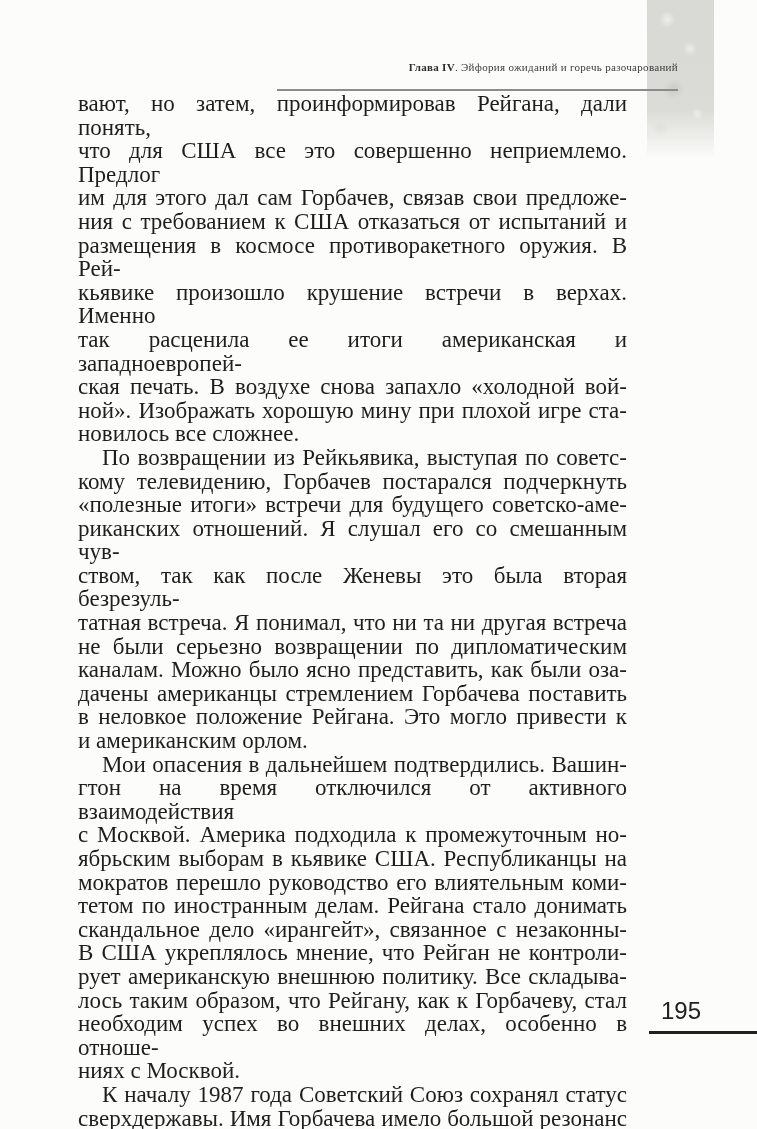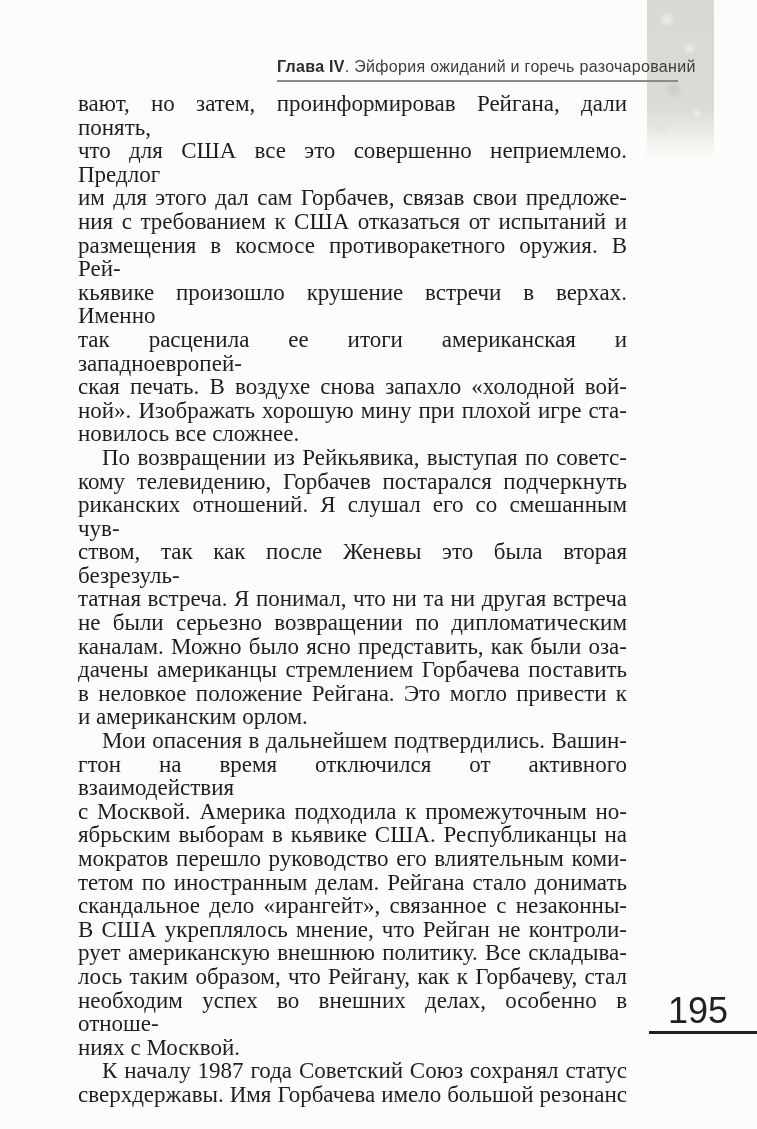--- a/index.html
+++ b/index.html
@@ -18,40 +18,40 @@
       radial-gradient(circle  9px at 75% 70%, rgba(255,255,255,.45), rgba(255,255,255,0) 70%),
       radial-gradient(circle 11px at 20% 80%, rgba(188,188,184,.40), rgba(188,188,184,0) 75%),
       linear-gradient(var(--strip,#d8d8d4), #dcdcd8);
     -webkit-mask-image:linear-gradient(to bottom,#000 68%,transparent 98%);
             mask-image:linear-gradient(to bottom,#000 68%,transparent 98%);
   }
   
   .running-header{
     position:absolute;left:277px;top:58px;width:401px;
     text-align:right;white-space:nowrap;
-    font-family:Liberation Sans, sans-serif;
-    font-size:16px;line-height:18px;letter-spacing:.3px;
+    font-family:Liberation Serif, serif;
+    font-size:11px;line-height:18px;letter-spacing:.3px;
     color:var(--header-text,#3c3c3c);
-    padding-bottom:4px;border-bottom:2px solid var(--header-rule,#8b8b8b);
+    padding-bottom:13px;border-bottom:2px solid var(--header-rule,#8b8b8b);
   }
   .running-header .ch{font-weight:700;color:#2d2d2d}
   
   .body-text{
     position:absolute;left:78px;top:92px;width:549px;
     font-size:23px;line-height:23.6px;color:var(--text,#1e1e1e);
   }
   .line{text-align:justify;text-align-last:justify}
   .line.flush{text-align-last:left}
   .line.indent{text-indent:24px}
   
   .pagenum{
     position:absolute;left:650px;top:991px;width:62px;
     font-family:"Liberation Sans","DejaVu Sans",sans-serif;
-    font-size:36px;line-height:40px;font-weight:400;
-    color:var(--folio,#212121);margin-left:18px;
+    font-size:24px;line-height:40px;font-weight:400;
+    color:var(--folio,#212121);text-align:center;
   }
   .pagenum-rule{
     position:absolute;left:649px;top:1031px;width:108px;height:3px;
     background:var(--folio,#212121);
   }
 </style>
 </head>
 <body style="--page-bg: #fcfcfa; --text: #1e1e1e; --header-text: #3c3c3c; --header-rule: #8b8b8b; --folio: #212121; --strip: #d8d8d4;">
 
 <div class="scan-strip"></div>
@@ -67,20 +67,21 @@
       <div class="line">размещения в космосе противоракетного оружия. В Рей-</div>
       <div class="line">кьявике произошло крушение встречи в верхах. Именно</div>
       <div class="line">так расценила ее итоги американская и западноевропей-</div>
       <div class="line">ская печать. В воздухе снова запахло «холодной вой-</div>
       <div class="line">ной». Изображать хорошую мину при плохой игре ста-</div>
       <div class="line flush">новилось все сложнее.</div>
     </div>
     <div class="para">
       <div class="line indent">По возвращении из Рейкьявика, выступая по советс-</div>
       <div class="line">кому телевидению, Горбачев постарался подчеркнуть</div>
+      <div class="line">«полезные итоги» встречи для будущего советско-аме-</div>
       <div class="line">риканских отношений. Я слушал его со смешанным чув-</div>
       <div class="line">ством, так как после Женевы это была вторая безрезуль-</div>
       <div class="line">татная встреча. Я понимал, что ни та ни другая встреча</div>
       <div class="line">не были серьезно возвращении по дипломатическим</div>
       <div class="line">каналам. Можно было ясно представить, как были оза-</div>
       <div class="line">дачены американцы стремлением Горбачева поставить</div>
       <div class="line">в неловкое положение Рейгана. Это могло привести к</div>
       <div class="line flush">и американским орлом.</div>
     </div>
     <div class="para">

